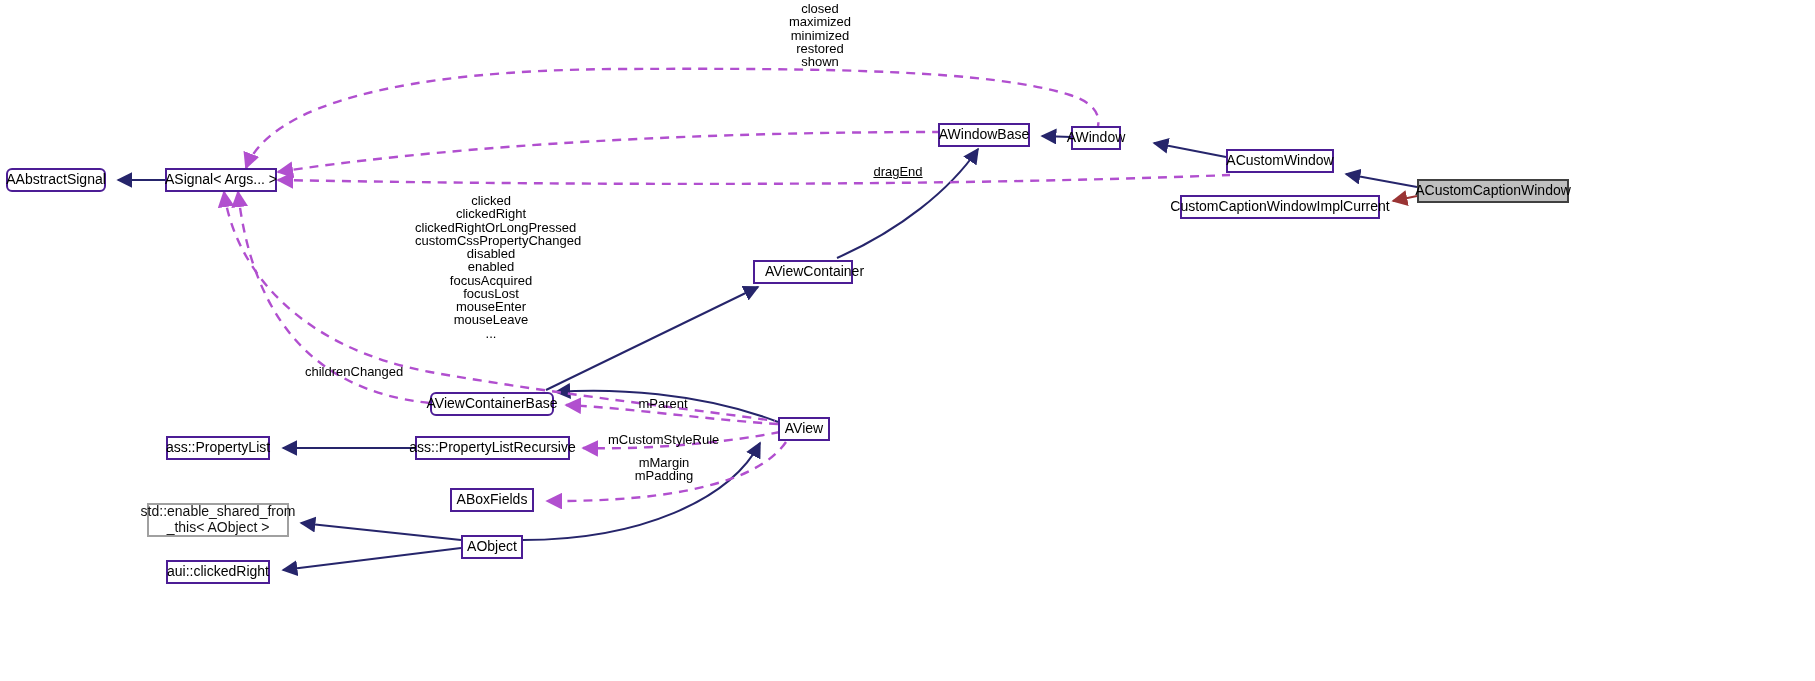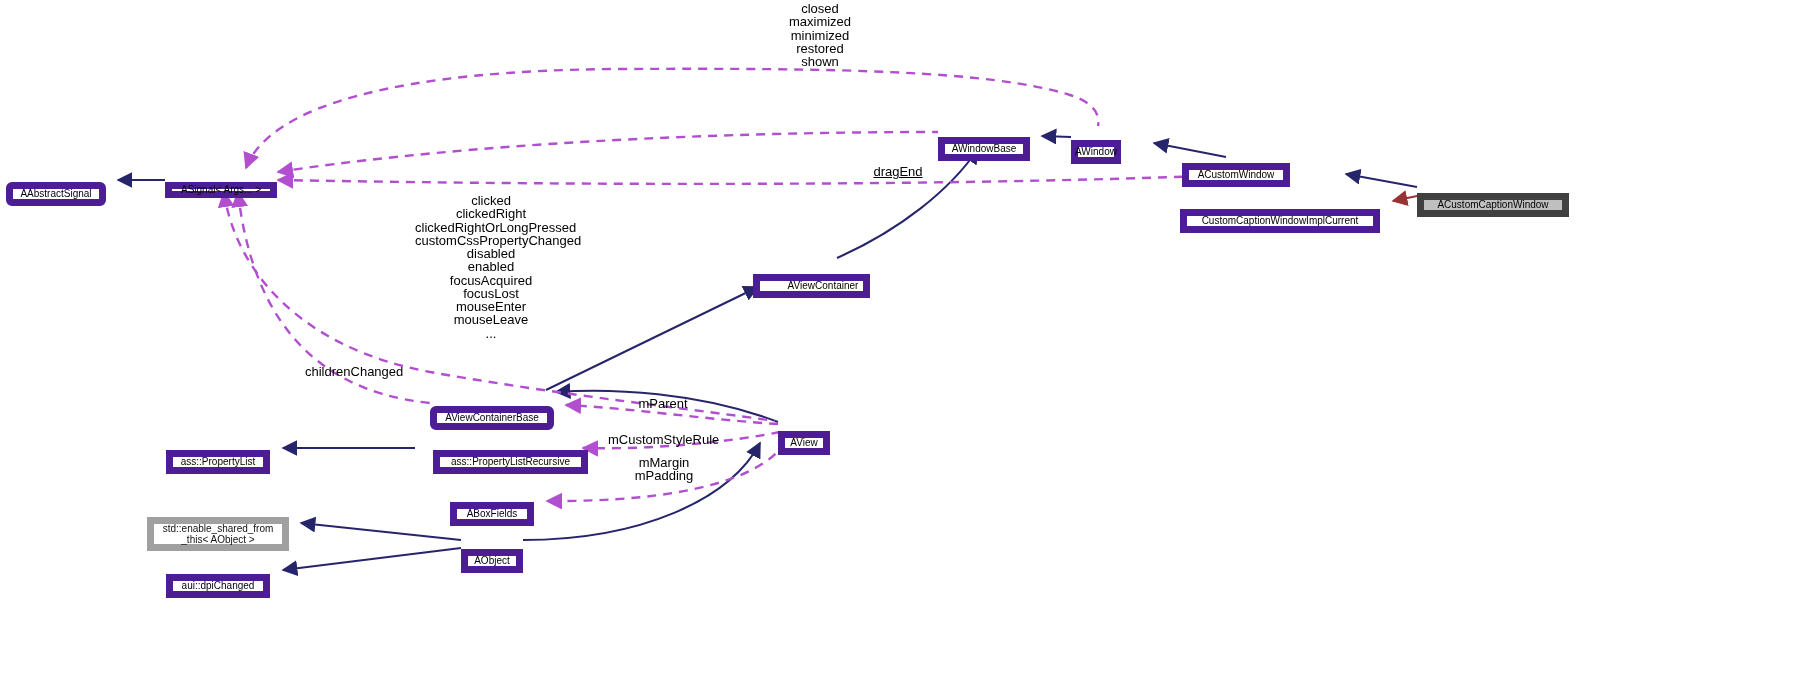--- a/index.html
+++ b/index.html
@@ -18,32 +18,31 @@
   #edge-layer {
     position: absolute;
     left: 0;
     top: 0;
     width: 1815px;
     height: 681px;
   }
   .node {
     position: absolute;
     box-sizing: border-box;
-    border: 7px solid #4c1d95;
+    border: 2px solid #4c1d95;
     background: #ffffff;
     color: #000000;
-    font-size: 10px;
+    font-size: 14px;
     line-height: 1.12;
     display: flex;
     align-items: center;
     justify-content: center;
     text-align: center;
     white-space: pre;
     z-index: 5;
-    margin-top: 14px;
   }
   .node.highlight {
     background: #bfbfbf;
     border-color: #404040;
   }
   .node.faded {
     border-color: #a0a0a0;
     color: #101010;
   }
   .edge-label {
@@ -118,50 +117,50 @@
       <path d="M 786 442 C 760 480 680 502 547 501" marker-end="url(#arrow-usage)"></path>
     </g>
 
     <g fill="none" stroke="#9a3434" stroke-width="2">
       <path d="M 1417 196 L 1393 201" marker-end="url(#arrow-template)"></path>
     </g>
   </svg>
 
   <div class="node" style="left:6px;  top:168px; width:100px; height:24px;border-radius:6px;">AAbstractSignal</div>
 
-  <div class="node" style="left:165px; top:168px; width:112px; height:16px;">ASignal&lt; Args... &gt;</div>
+  <div class="node" style="left:165px; top:168px; width:112px; height:24px;">ASignal&lt; Args... &gt;</div>
 
   <div class="node" style="left:938px; top:123px; width:92px; height:24px;">AWindowBase</div>
 
   <div class="node" style="left:1071px; top:126px; width:50px; height:24px;">AWindow</div>
 
-  <div class="node" style="left:1182px; top:149px; width:108px; height:24px;">ACustomWindow</div>
+  <div class="node" style="left:1226px; top:149px; width:108px; height:24px;">ACustomWindow</div>
 
   <div class="node highlight" style="left:1417px; top:179px; width:152px; height:24px;">ACustomCaptionWindow</div>
 
   <div class="node" style="left:1180px; top:195px; width:200px; height:24px;">CustomCaptionWindowImplCurrent</div>
 
-  <div class="node" style="left:753px; top:260px; width:117px; height:24px;padding-left:23px;">AViewContainer</div>
+  <div class="node" style="left:753px; top:260px; width:100px; height:24px;padding-left:23px;">AViewContainer</div>
 
   <div class="node" style="left:430px; top:392px; width:124px; height:24px;border-radius:6px;">AViewContainerBase</div>
 
   <div class="node" style="left:778px; top:417px; width:52px; height:24px;">AView</div>
 
   <div class="node" style="left:166px; top:436px; width:104px; height:24px;">ass::PropertyList</div>
 
-  <div class="node" style="left:433px; top:436px; width:155px; height:24px;">ass::PropertyListRecursive</div>
+  <div class="node" style="left:415px; top:436px; width:155px; height:24px;">ass::PropertyListRecursive</div>
 
   <div class="node" style="left:450px; top:488px; width:84px; height:24px;">ABoxFields</div>
 
   <div class="node faded" style="left:147px; top:503px; width:142px; height:34px;">std::enable_shared_from
 _this&lt; AObject &gt;</div>
 
   <div class="node" style="left:461px; top:535px; width:62px; height:24px;">AObject</div>
 
-  <div class="node" style="left:166px; top:560px; width:104px; height:24px;">aui::dpiChanged</div>
+  <div class="node" style="left:166px; top:560px; width:104px; height:24px;">aui::clickedRight</div>
 
   <div class="edge-label" style="left:770px; top:2px; width:100px;">closed
 maximized
 minimized
 restored
 shown</div>
 
 
   <div class="edge-label" style="left:869px; top:165px; width:58px;text-decoration:underline;">dragEnd</div>
 

